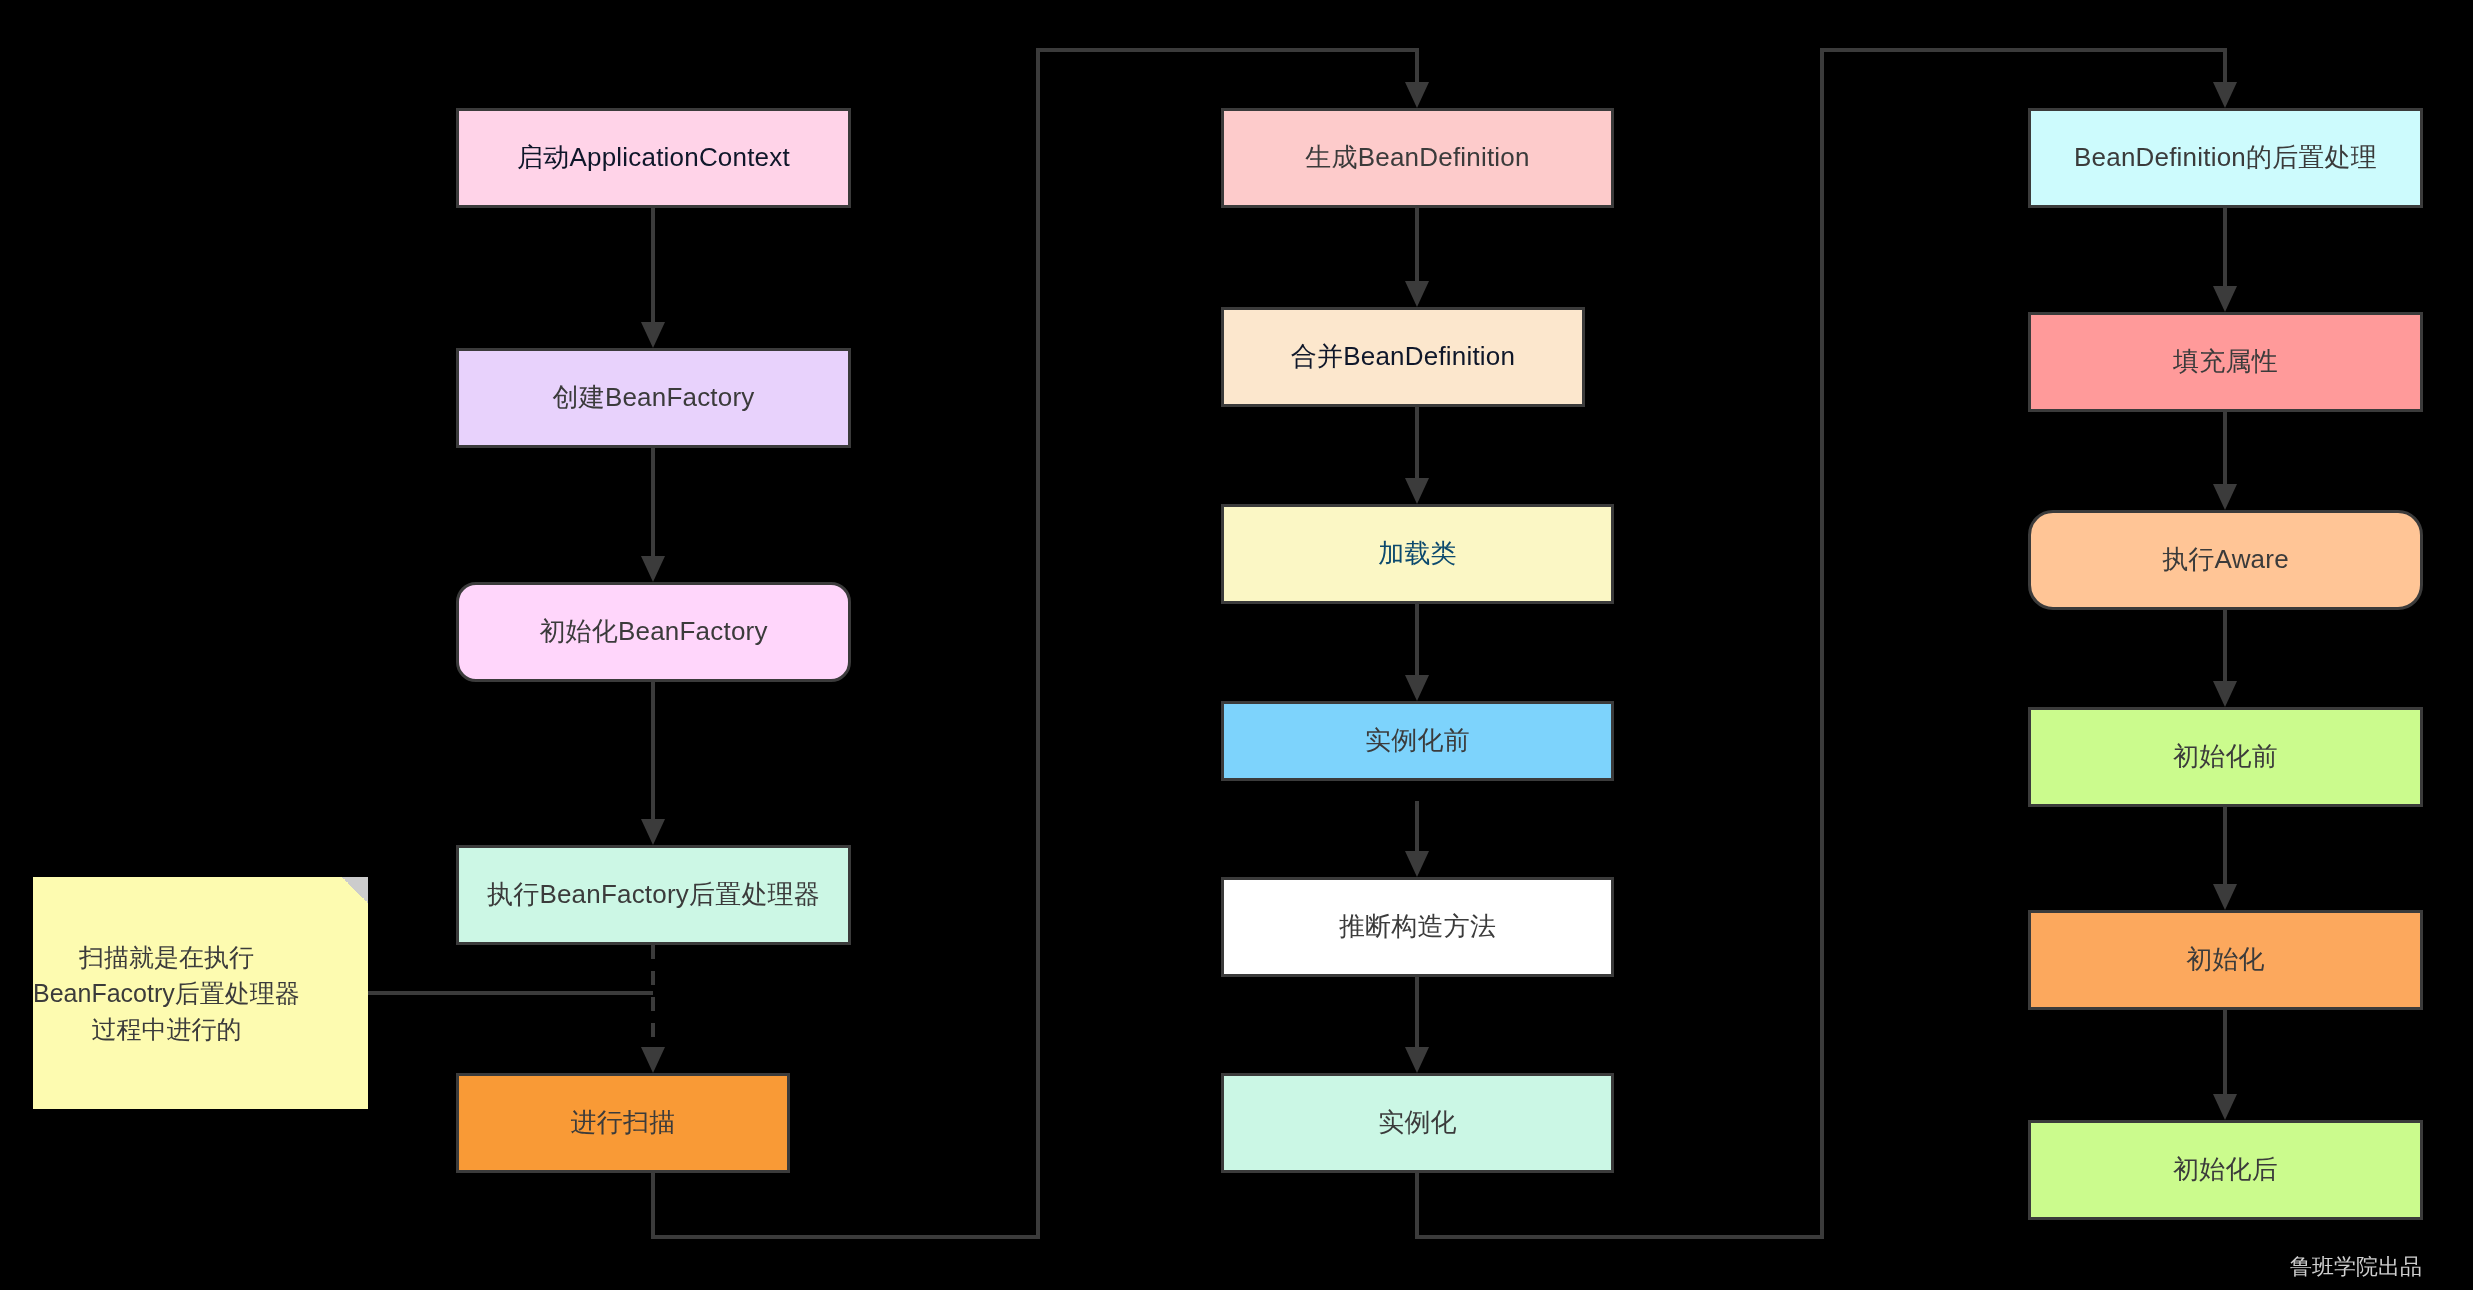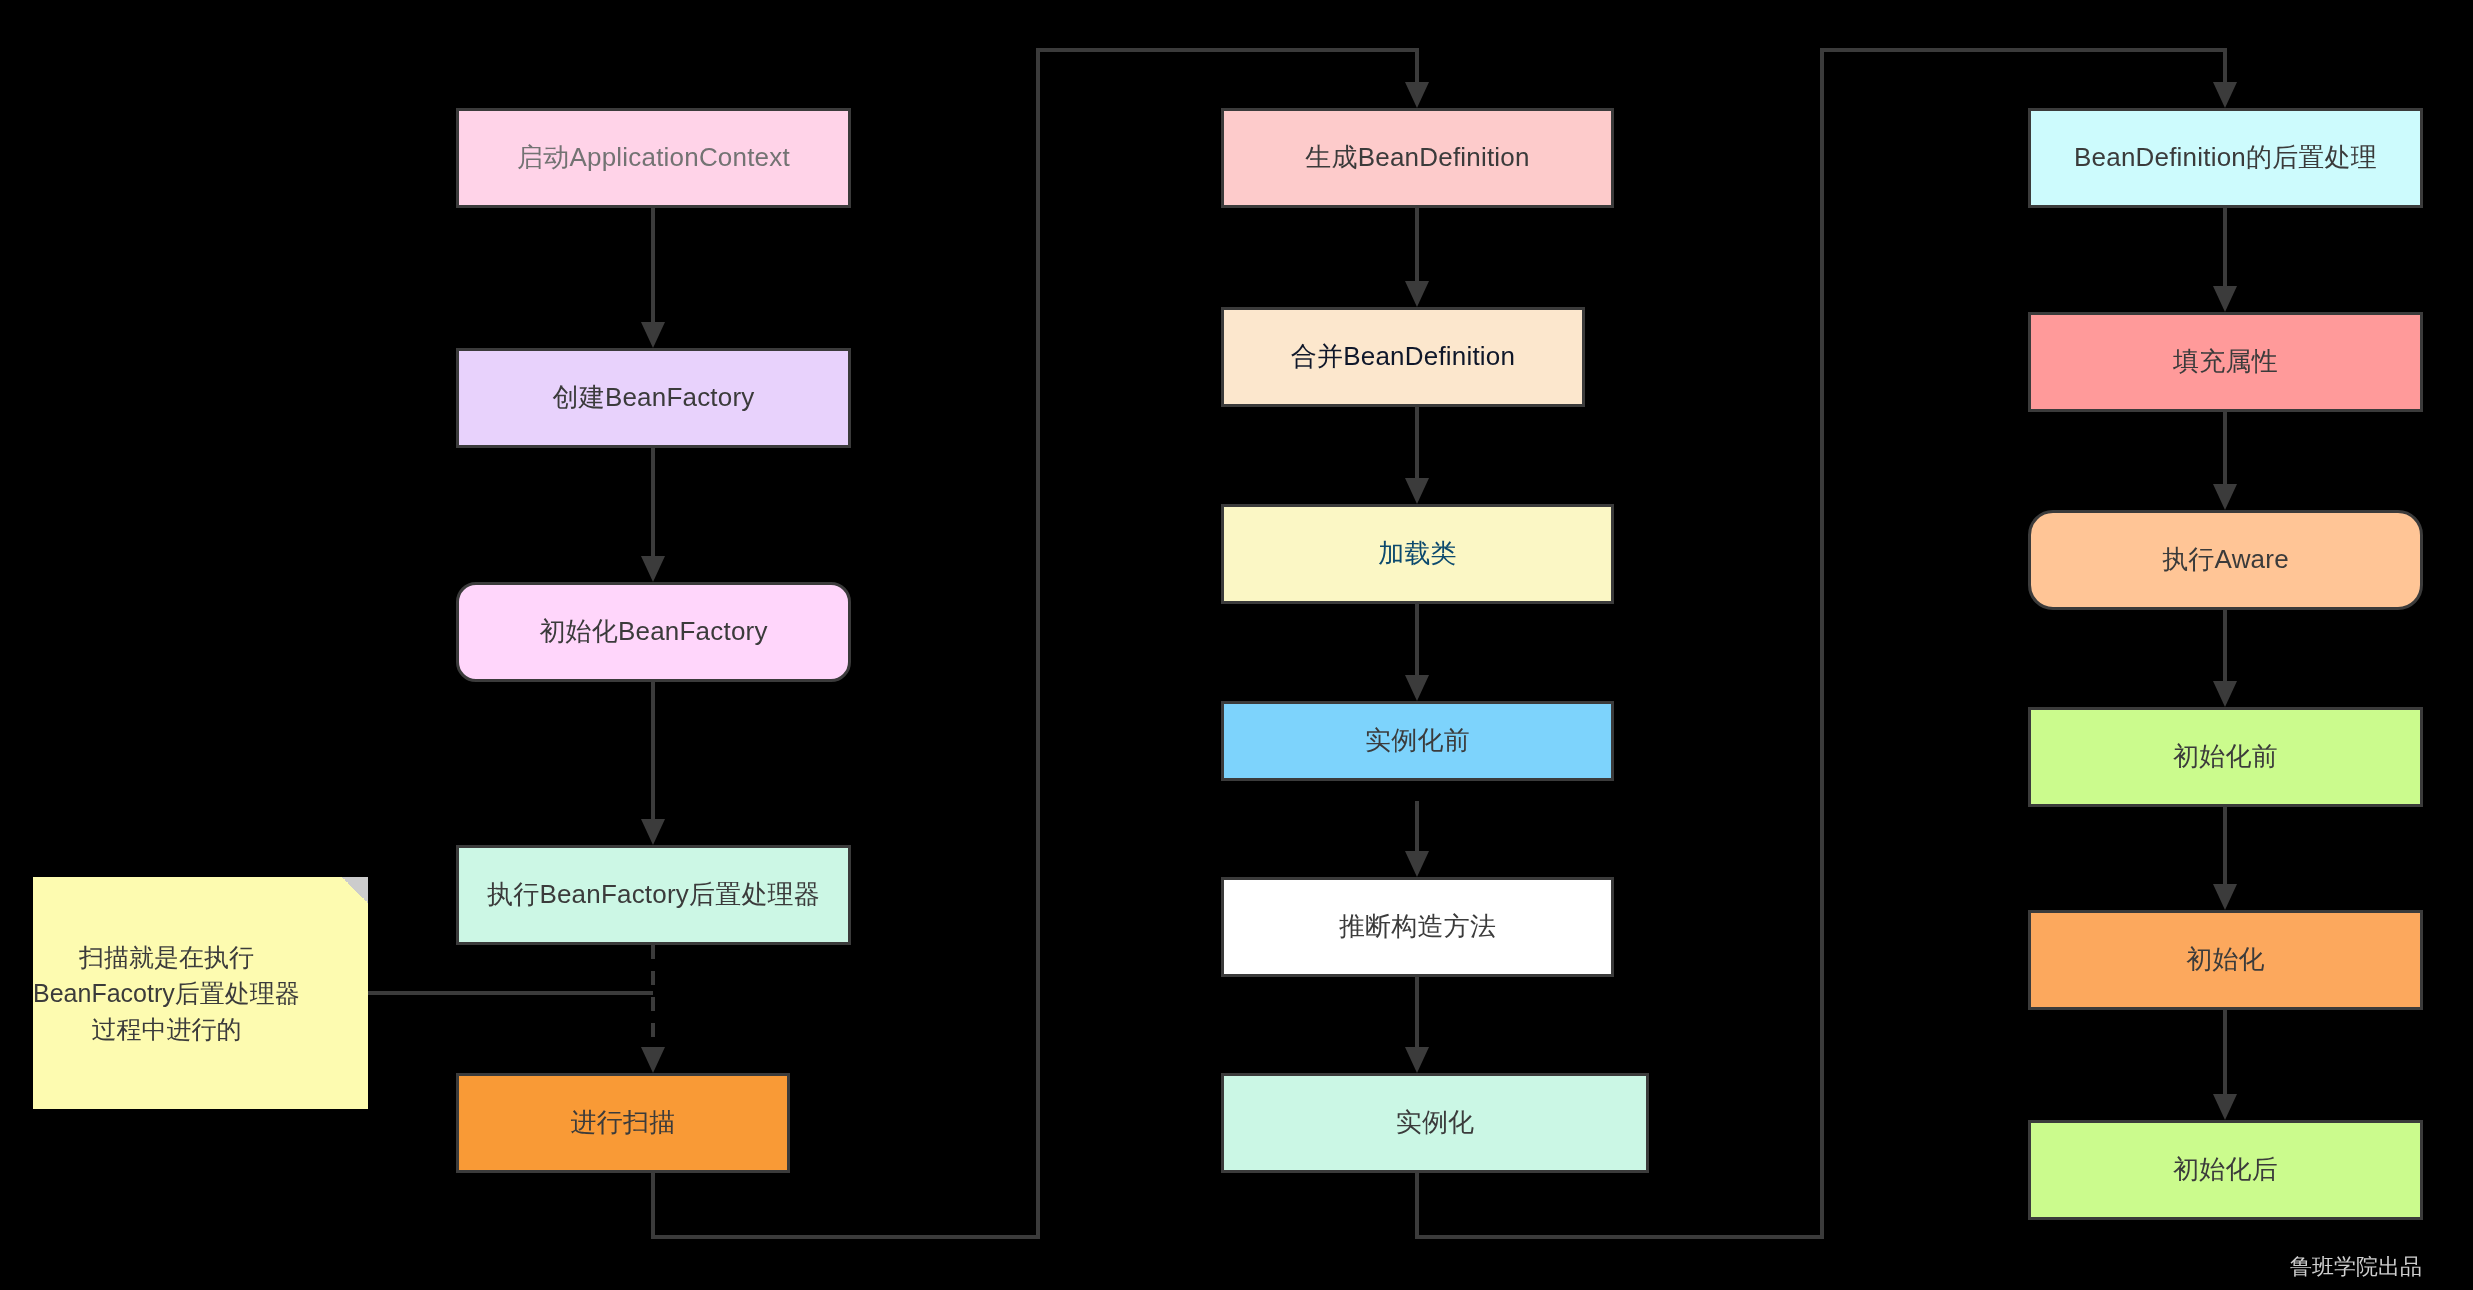--- a/index.html
+++ b/index.html
@@ -107,32 +107,32 @@
         <path d="M653,945 L653,1047" stroke="#3b3b3b" stroke-width="4" fill="none" stroke-dasharray="14,12"></path>
         <path d="M641,1047 L665,1047 L653,1073 Z" fill="#3b3b3b" stroke="none"></path>
         <path d="M368,993 L653,993" stroke="#3b3b3b" stroke-width="4" fill="none"></path>
         <path d="M653,1173 L653,1237 L1038,1237 L1038,50 L1417,50 L1417,84" stroke="#3b3b3b" stroke-width="4" fill="none"></path>
         <path d="M1405,82 L1429,82 L1417,108 Z" fill="#3b3b3b" stroke="none"></path>
         <path d="M1417,1173 L1417,1237 L1822,1237 L1822,50 L2225,50 L2225,84" stroke="#3b3b3b" stroke-width="4" fill="none"></path>
         <path d="M2213,82 L2237,82 L2225,108 Z" fill="#3b3b3b" stroke="none"></path>
       </g>
   </svg>
 
-  <div class="node" style="left: 456px; top: 108px; width: 395px; height: 100px; background: rgb(255, 211, 232); color: #737373;">启动ApplicationContext</div>
+  <div class="node" style="left: 456px; top: 108px; width: 395px; height: 100px; background: rgb(255, 211, 232); color: #0f172a;">启动ApplicationContext</div>
   <div class="node" style="left: 456px; top: 348px; width: 395px; height: 100px; background: rgb(232, 210, 252); color: rgb(59, 59, 59);">创建BeanFactory</div>
   <div class="node" style="left: 456px; top: 582px; width: 395px; height: 100px; background: rgb(255, 214, 251); color: rgb(59, 59, 59); border-radius: 20px;">初始化BeanFactory</div>
   <div class="node" style="left: 456px; top: 845px; width: 395px; height: 100px; background: rgb(204, 247, 229); color: rgb(59, 59, 59);">执行BeanFactory后置处理器</div>
   <div class="node" style="left: 456px; top: 1073px; width: 334px; height: 100px; background: rgb(249, 154, 54); color: rgb(59, 59, 59);">进行扫描</div>
 
   <div class="node" style="left: 1221px; top: 108px; width: 393px; height: 100px; background: rgb(253, 203, 203); color: rgb(59, 59, 59);">生成BeanDefinition</div>
   <div class="node" style="left: 1221px; top: 307px; width: 364px; height: 100px; background: rgb(252, 231, 205); color: #0f172a;">合并BeanDefinition</div>
   <div class="node" style="left: 1221px; top: 504px; width: 393px; height: 100px; background: rgb(251, 247, 197); color: #0c4a6e;">加载类</div>
   <div class="node" style="left: 1221px; top: 701px; width: 393px; height: 80px; background: #7dd3fc; color: rgb(59, 59, 59);">实例化前</div>
   <div class="node" style="left: 1221px; top: 877px; width: 393px; height: 100px; background: #ffffff; color: rgb(59, 59, 59);">推断构造方法</div>
-  <div class="node" style="left: 1221px; top: 1073px; width: 428px; height: 100px; background: rgb(203, 247, 229); color: rgb(59, 59, 59);">实例化</div>
+  <div class="node" style="left: 1221px; top: 1073px; width: 393px; height: 100px; background: rgb(203, 247, 229); color: rgb(59, 59, 59);">实例化</div>
 
   <div class="node" style="left: 2028px; top: 108px; width: 395px; height: 100px; background: rgb(205, 251, 253); color: rgb(59, 59, 59);">BeanDefinition的后置处理</div>
   <div class="node" style="left: 2028px; top: 312px; width: 395px; height: 100px; background: rgb(255, 154, 154); color: rgb(59, 59, 59);">填充属性</div>
   <div class="node" style="left: 2028px; top: 510px; width: 395px; height: 100px; background: rgb(255, 197, 150); color: rgb(59, 59, 59); border-radius: 25px;">执行Aware</div>
   <div class="node" style="left: 2028px; top: 707px; width: 395px; height: 100px; background: rgb(203, 251, 141); color: rgb(59, 59, 59);">初始化前</div>
   <div class="node" style="left: 2028px; top: 910px; width: 395px; height: 100px; background: rgb(252, 168, 93); color: rgb(59, 59, 59);">初始化</div>
   <div class="node" style="left: 2028px; top: 1120px; width: 395px; height: 100px; background: rgb(203, 251, 141); color: rgb(59, 59, 59);">初始化后</div>
 
   <div class="note" id="sticky-note" style="left: 33px; top: 877px; width: 335px; height: 232px; background: rgb(253, 251, 176);">
     <span>扫描就是在执行

